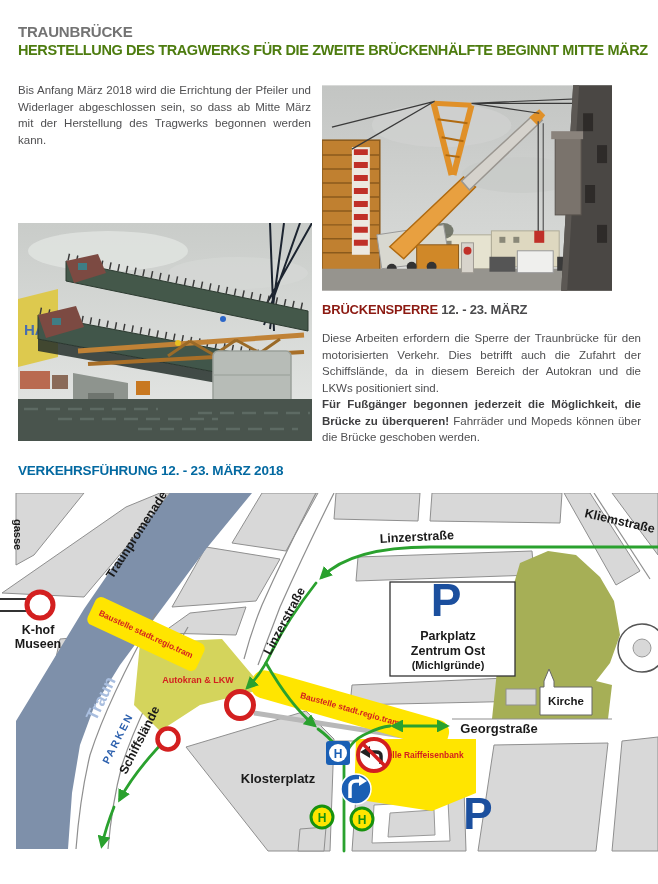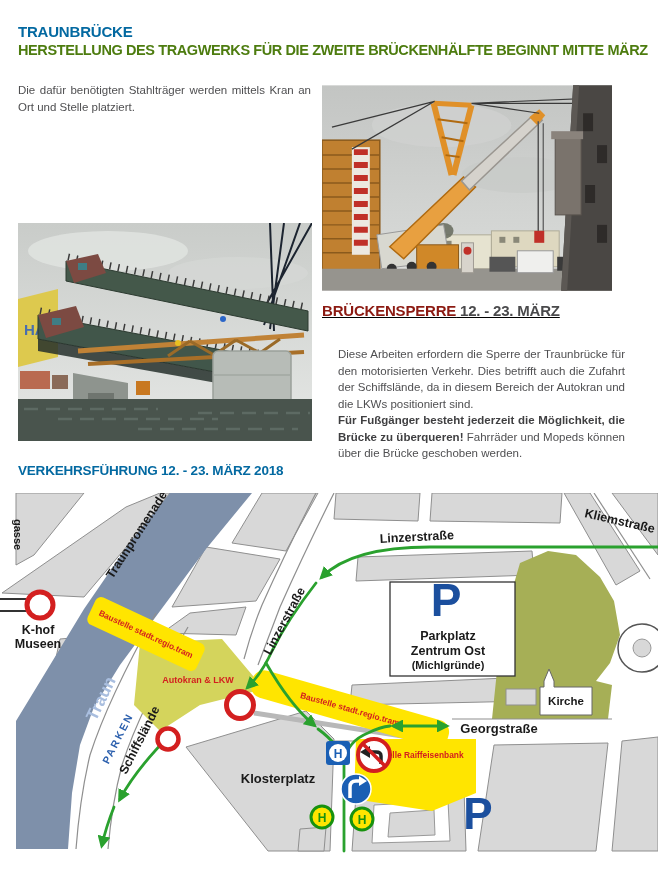--- a/index.html
+++ b/index.html
@@ -1,40 +1,40 @@
 <!DOCTYPE html>
 <html><head>
 <meta charset="utf-8">
 <style>
   html,body{margin:0;padding:0;background:#fff;}
   body{width:658px;height:884px;position:relative;overflow:hidden;
        font-family:"Liberation Sans",sans-serif;}
   .abs{position:absolute;}
-  .title1{left:18px;top:23px;font-size:15px;font-weight:bold;color:#0369a1;letter-spacing:-0.2px;}
+  .title1{left:18px;top:23px;font-size:15px;font-weight:bold;color:#737373;letter-spacing:-0.2px;}
   .title2{left:18px;top:42px;font-size:14.5px;font-weight:bold;color:#4d7c0f;letter-spacing:-0.4px;white-space:nowrap;}
   .introcol{left:18px;top:82px;width:293px;font-size:11.5px;line-height:16.5px;color:#4f4f51;text-align:justify;}
   .introcol p{margin:0 0 16px 0;}
-  .h2row{left:322px;top:302px;font-size:15px;font-weight:bold;letter-spacing:-0.2px;white-space:nowrap;text-decoration:underline;}
+  .h2row{left:322px;top:302px;font-size:13px;font-weight:bold;letter-spacing:-0.2px;white-space:nowrap;}
   .h2red{color:#8c1a12;}
   .h2dark{color:#4a4a4c;}
   .sperrecol{left:322px;top:330px;width:319px;font-size:11.5px;line-height:16.5px;color:#4f4f51;text-align:justify;}
-  .sperrecol p{margin:16px;}
+  .sperrecol p{margin:0;}
   .sperrecol b{color:#3f3f41;}
   .h3{left:18px;top:463px;font-size:13.5px;font-weight:bold;color:#0369a1;letter-spacing:-0.2px;white-space:nowrap;}
   .photo{display:block;}
   svg text{font-family:"Liberation Sans",sans-serif;}
 </style>
 </head>
 <body>
 
 <div class="abs title1">TRAUNBRÜCKE</div>
 <div class="abs title2">HERSTELLUNG DES TRAGWERKS FÜR DIE ZWEITE BRÜCKENHÄLFTE BEGINNT MITTE MÄRZ</div>
 
 <div class="abs introcol">
-  <p>Die dafür benötigten Stahlträger werden mittels Kran an Ort und Stelle platziert.</p>
+  <p>Bis Anfang März 2018 wird die Errichtung der Pfeiler und Widerlager abgeschlossen sein, so dass ab Mitte März mit der Herstellung des Tragwerks begonnen werden kann.</p>
 </div>
 
 <svg class="abs photo" style="left:322px;top:85px" width="290" height="206" viewBox="0 0 291 206">
   <defs>
     <linearGradient id="sky2" x1="0" y1="0" x2="0" y2="1">
       <stop offset="0" stop-color="#c3c5c3"></stop>
         <stop offset="0.7" stop-color="#d4d6d4"></stop>
         <stop offset="1" stop-color="#e0e1df"></stop>
     </linearGradient>
   </defs>
@@ -142,21 +142,21 @@
   <rect x="0" y="176" width="294" height="42" fill="#49544d"></rect>
   <path d="M6,186 H140 M40,196 H200 M120,206 H280 M180,190 H292" stroke="#5d6a63" stroke-width="2.5" stroke-dasharray="14,8"></path>
   </g>
 </svg>
 
 <div class="abs h2row">
   <span class="h2red">BRÜCKENSPERRE</span><span class="h2dark"> 12. - 23. MÄRZ</span>
 </div>
 <div class="abs sperrecol">
   <p><span>Diese Arbeiten erfordern die Sperre der Traunbrücke für den motorisierten Verkehr. Dies betrifft auch die Zufahrt der Schiffslände, da in diesem Bereich der Autokran und die LKWs positioniert sind.</span><br>
-  <b>Für Fußgänger besteht jederzeit die Möglichkeit, die Brücke zu überqueren!</b><span> Fahrräder und Mopeds können über die Brücke geschoben werden.</span></p>
+  <b>Für Fußgänger begonnen jederzeit die Möglichkeit, die Brücke zu überqueren!</b><span> Fahrräder und Mopeds können über die Brücke geschoben werden.</span></p>
 </div>
 
 <div class="abs h3">VERKEHRSFÜHRUNG 12. - 23. MÄRZ 2018</div>
 
 <svg class="abs" style="left:0;top:493px" width="658" height="391" viewBox="0 0 658 391">
   <defs>
     <marker id="ar" viewBox="0 0 10 10" refX="7" refY="5" markerWidth="4.6" markerHeight="4.6" orient="auto-start-reverse">
       <path d="M0,0 L10,5 L0,10 Z" fill="#2aa12e"></path>
     </marker>
   </defs>

